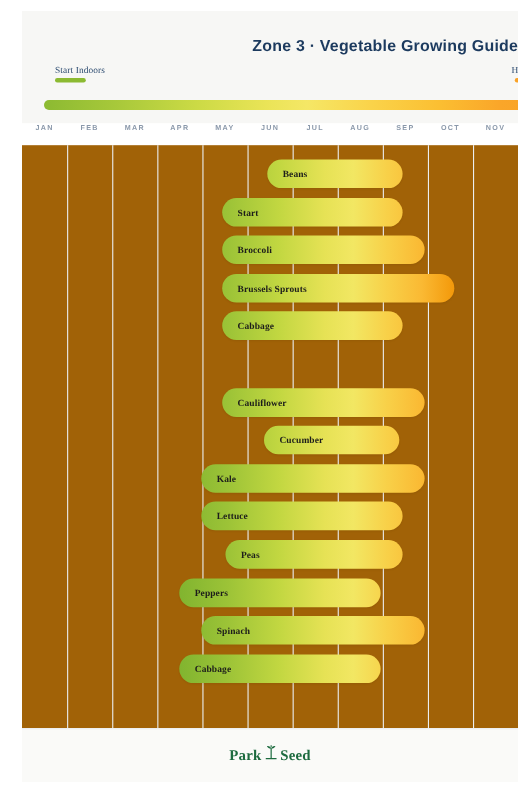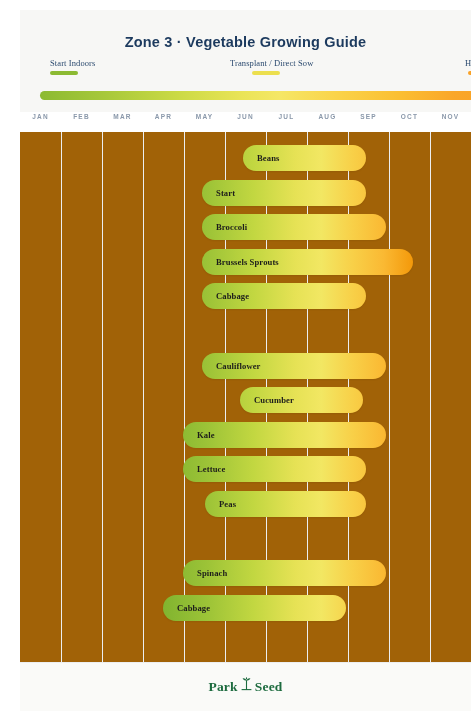--- a/index.html
+++ b/index.html
@@ -31,21 +31,21 @@
     width: 471px;
     height: 102px;
     background: #f7f7f5;
   }
 
   .chart-title {
     position: absolute;
     left: 0;
     top: 24px;
     width: 451px;
-    text-align: center;
+    text-align: right;
     font-size: 14.5px;
     font-weight: bold;
     color: #1c3a5e;
     letter-spacing: 0.2px;
     white-space: nowrap;
   }
 
   
   .legend {
     position: absolute;
@@ -205,24 +205,20 @@
 
 <div class="page">
 
   <div class="header-panel">
     <div class="chart-title">Zone 3 · Vegetable Growing Guide</div>
 
     <div class="legend">
       <div class="legend-item start">
         <span class="legend-label">Start Indoors</span>
         <span class="legend-swatch" style="background:#8cba32"></span>
-      </div>
-      <div class="legend-item mid">
-        <span class="legend-label">Transplant / Direct Sow</span>
-        <span class="legend-swatch" style="background:#ecdf4e"></span>
       </div>
       <div class="legend-item harvest">
         <span class="legend-label">Har</span>
         <span class="legend-swatch" style="background:#f9a227"></span>
       </div>
     </div>
 
     <div class="scale-bar"></div>
   </div>
 
@@ -285,20 +281,24 @@
         <div class="bar-label">Kale</div>
       </div>
       <div class="bar-row" style="top: 324.4px; left: 163px; width: 183px;">
         <div class="bar" style="width: 183px; background: linear-gradient(to right, rgb(127, 179, 47) -12.6%, rgb(156, 195, 55) 13%, rgb(194, 215, 65) 38.6%, rgb(230, 226, 85) 61.3%, rgb(242, 231, 99) 75.5%, rgb(248, 208, 72) 92.6%, rgb(250, 185, 51) 109.6%, rgb(242, 145, 0) 129.5%);"></div>
         <div class="bar-label">Lettuce</div>
       </div>
       <div class="bar-row" style="top: 359px; left: 185px; width: 161px; text-align: center;">
         <div class="bar" style="width: 161px; background: linear-gradient(to right, rgb(127, 179, 47) -28%, rgb(156, 195, 55) 1.1%, rgb(194, 215, 65) 30.2%, rgb(230, 226, 85) 56%, rgb(242, 231, 99) 72.2%, rgb(248, 208, 72) 91.6%, rgb(250, 185, 51) 110.9%, rgb(242, 145, 0) 133.5%);"></div>
         <div class="bar-label">Peas</div>
       </div>
+      <div class="bar-row" style="top: 393.6px; left: 143px; width: 183px;">
+        <div class="bar" style="width: 183px; background: linear-gradient(to right, rgb(127, 179, 47) -1.6%, rgb(156, 195, 55) 23.9%, rgb(194, 215, 65) 49.5%, rgb(230, 226, 85) 72.2%, rgb(242, 231, 99) 86.4%, rgb(248, 208, 72) 103.5%, rgb(250, 185, 51) 120.5%, rgb(242, 145, 0) 140%);"></div>
+        <div class="bar-label">Peppers</div>
+      </div>
       <div class="bar-row" style="top: 428.2px; left: 163px; width: 203px;">
         <div class="bar" style="width: 203px; background: linear-gradient(to right, rgb(127, 179, 47) -11.3%, rgb(156, 195, 55) 11.7%, rgb(194, 215, 65) 34.8%, rgb(230, 226, 85) 55.3%, rgb(242, 231, 99) 68.1%, rgb(248, 208, 72) 83.4%, rgb(250, 185, 51) 98.8%, rgb(242, 145, 0) 116.7%);"></div>
         <div class="bar-label">Spinach</div>
       </div>
       <div class="bar-row" style="top: 462.8px; left: 143px; width: 183px;">
         <div class="bar" style="width: 183px; background: linear-gradient(to right, rgb(127, 179, 47) -1.6%, rgb(156, 195, 55) 23.9%, rgb(194, 215, 65) 49.5%, rgb(230, 226, 85) 72.2%, rgb(242, 231, 99) 86.4%, rgb(248, 208, 72) 103.5%, rgb(250, 185, 51) 120.5%, rgb(242, 145, 0) 140%);"></div>
         <div class="bar-label">Cabbage</div>
       </div>
     </div>
 

